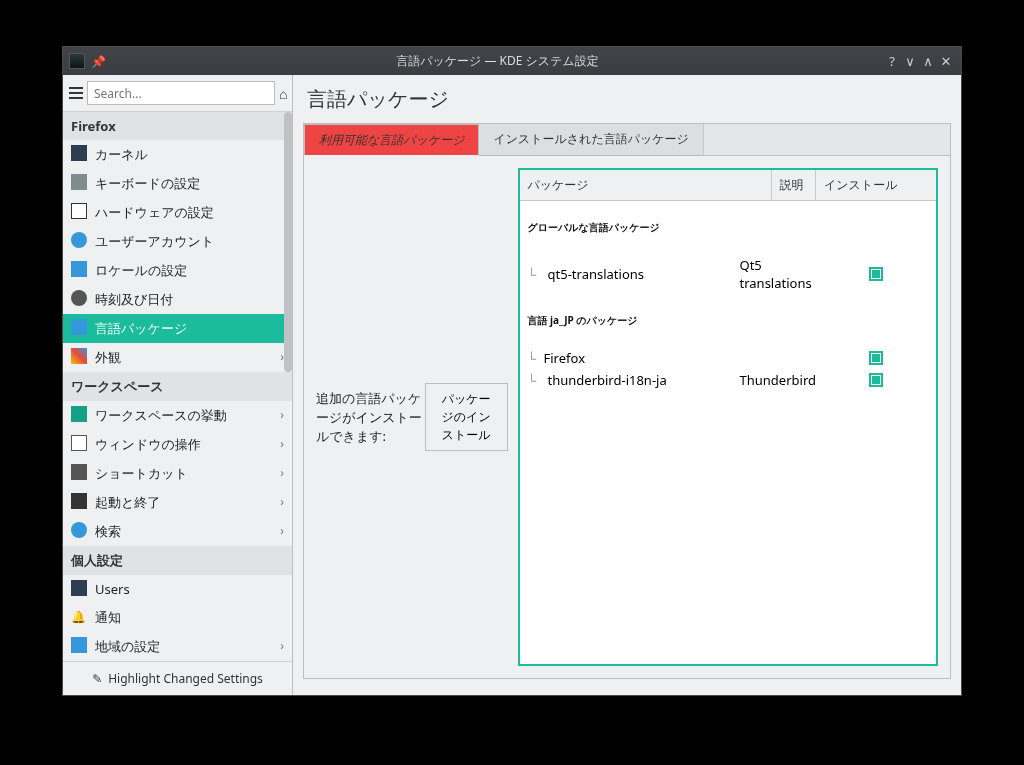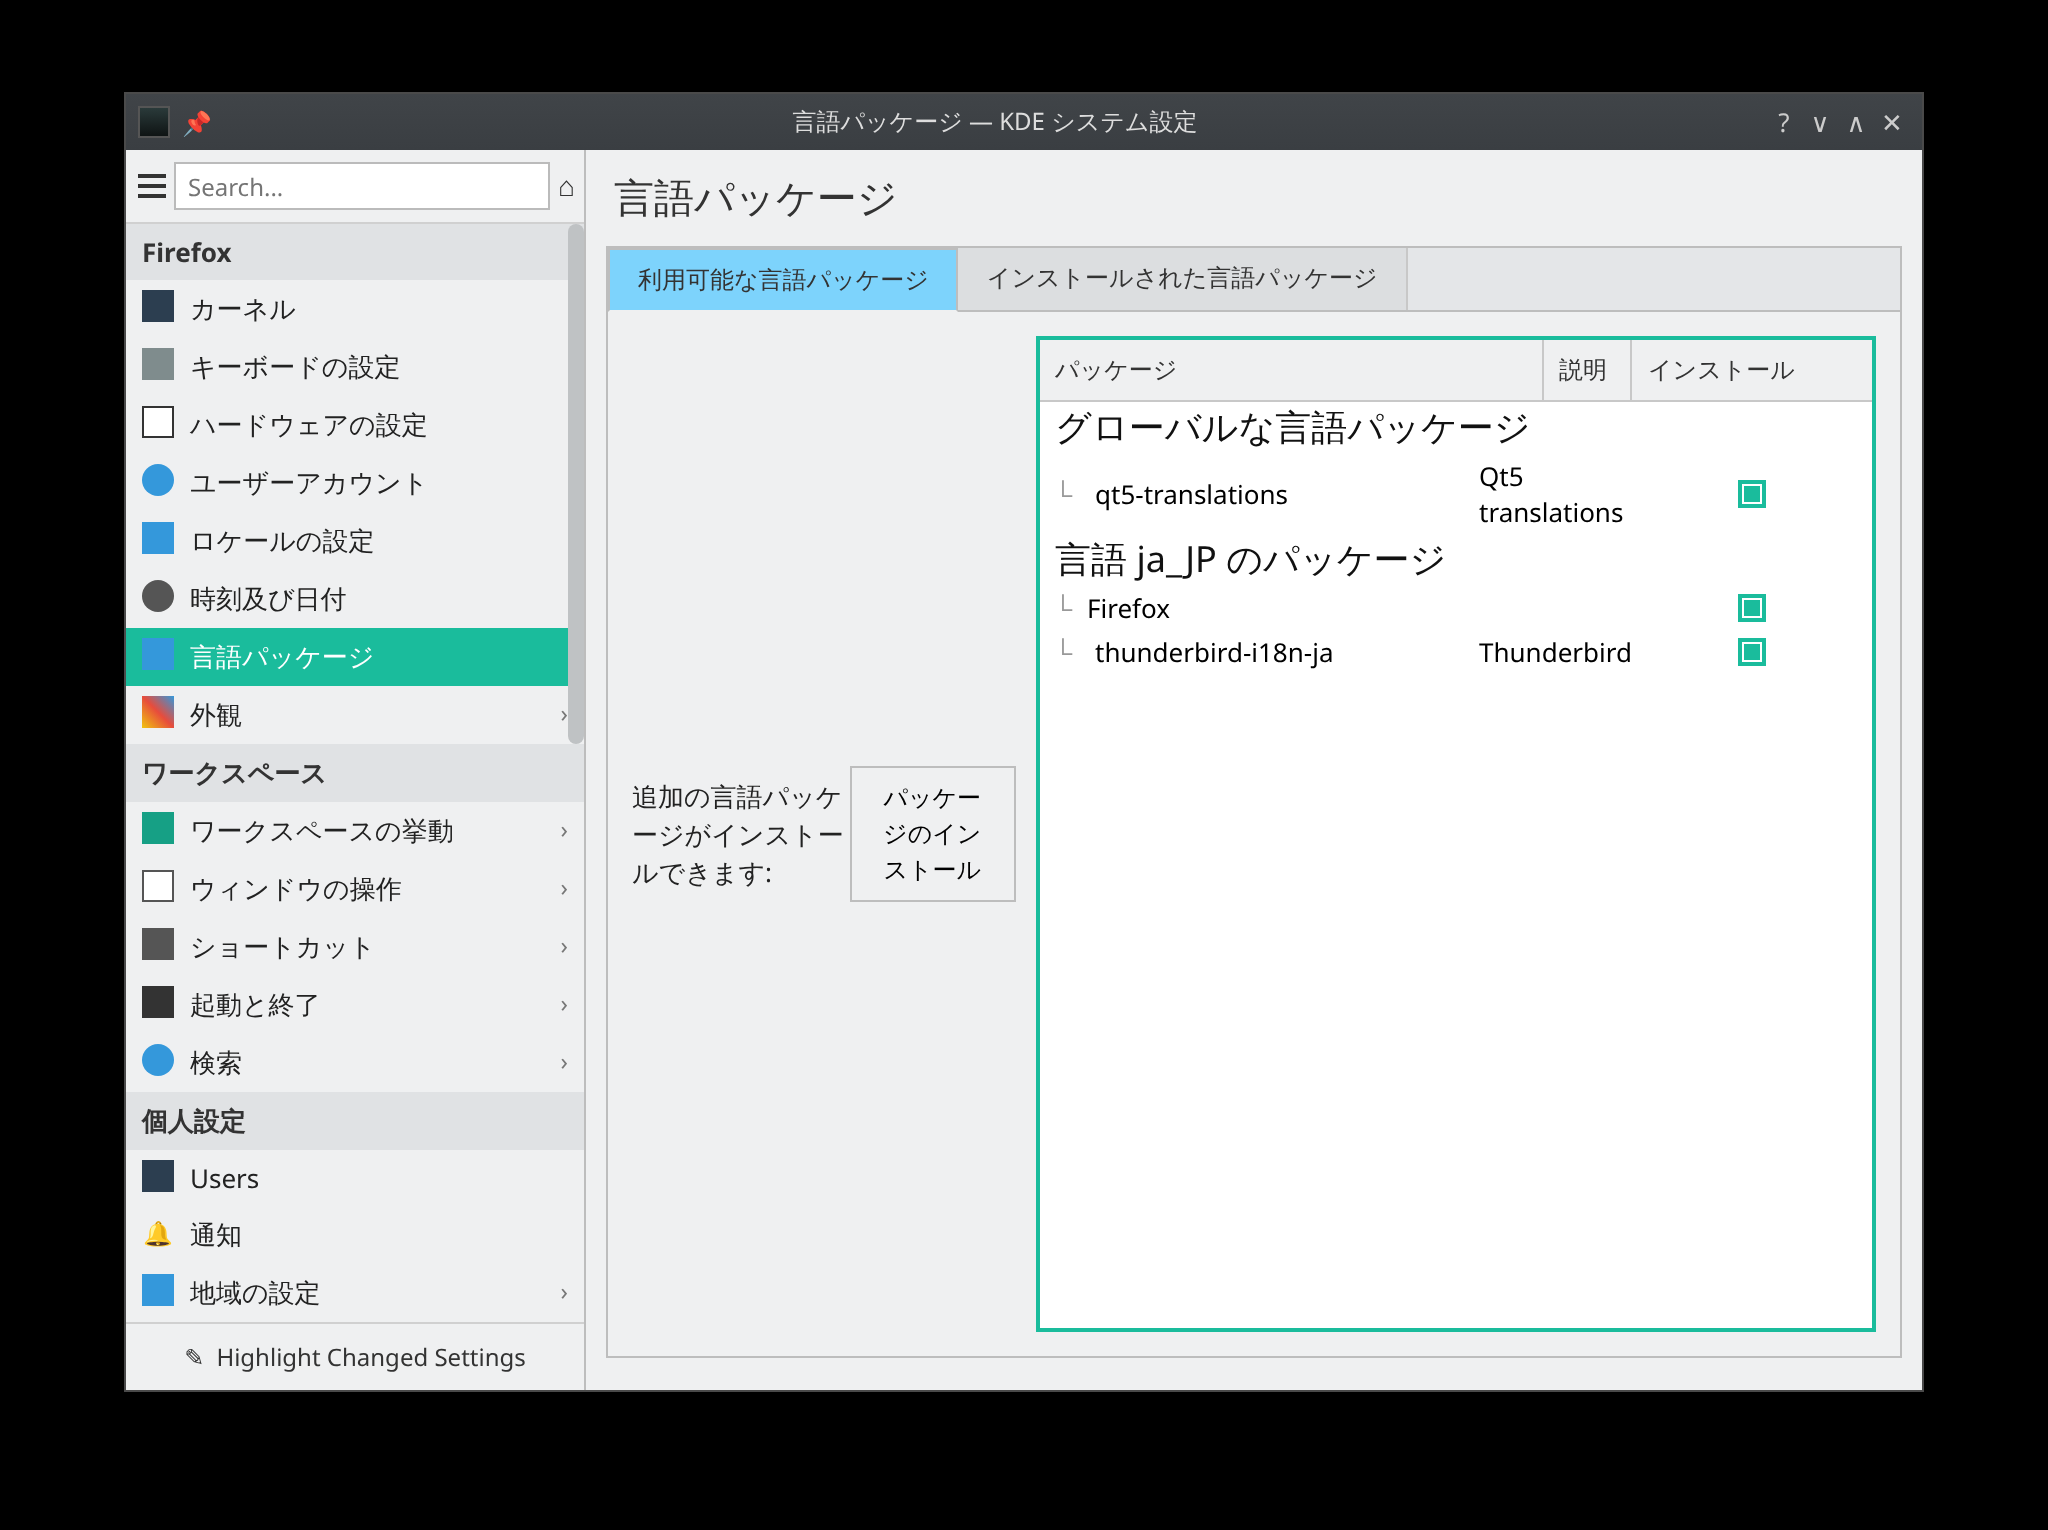--- a/index.html
+++ b/index.html
@@ -23,34 +23,34 @@
 .side-item.active { background: #1abc9c; color: #fff; }
 .side-item .ico { width: 16px; height: 16px; display: inline-flex; align-items: center; justify-content: center; font-size: 12px; }
 .side-item .chev { margin-left: auto; color: #777; font-size: 12px; }
 .scroll-track { position: absolute; right: 0; top: 0; width: 8px; height: 260px; background: #bfc2c4; border-radius: 4px; }
 .sidebar-foot { border-top: 1px solid #d0d0d0; padding: 8px 10px; font-size: 12px; color: #333; display: flex; align-items: center; justify-content: center; gap: 6px; }
 .content { flex: 1; display: flex; flex-direction: column; padding: 0 0 10px 0; }
 .content-title { font-size: 20px; color: #333; padding: 10px 14px 10px 14px; }
 .content-frame { flex: 1; margin: 0 10px 6px 10px; border: 1px solid #bdbdbd; background: #eff0f1; display: flex; flex-direction: column; }
 .tabs { display: flex; background: #e4e6e8; }
 .tab { padding: 6px 14px; font-size: 12px; border-right: 1px solid #c8c8c8; cursor: pointer; color: #333; background: #dcdee0; }
-.tab.active { background: #7dd3fc; border-bottom: 1px solid #eff0f1; margin-bottom: -1px; border-top: 1px solid #bdbdbd; border-left: 1px solid #bdbdbd; border-right: 1px solid #bdbdbd; }
+.tab.active { background: #ef4444; border-bottom: 1px solid #eff0f1; margin-bottom: -1px; border-top: 1px solid #bdbdbd; border-left: 1px solid #bdbdbd; border-right: 1px solid #bdbdbd; font-style: italic; }
 .tabs-border { border-bottom: 1px solid #bdbdbd; }
 .tab-body { flex: 1; padding: 12px; display: flex; flex-direction: row; gap: 10px; }
 .tab-top { display: flex; align-items: center; }
 .info-text { font-size: 13px; color: #222; }
 .install-btn { margin-left: auto; background: #eff0f1; border: 1px solid #bdbdbd; padding: 6px 12px; font-size: 12px; cursor: pointer; }
 .table-wrap { flex: 1; border: 2px solid #1abc9c; background: #fff; display: flex; flex-direction: column; }
 .thead { display: flex; border-bottom: 1px solid #c8c8c8; background: #eff0f1; }
 .thead .col { padding: 6px 8px; font-size: 12px; color: #333; border-right: 1px solid #c8c8c8; }
 .col-pkg { width: 252px; }
 .col-desc { flex: 1; }
 .col-inst { width: 120px; border-right: none !important; }
 .tbody { flex: 1; }
-.group-row { font-size: 18px; font-weight: normal; padding: 1px 8px; color: #111; }
+.group-row { font-size: 10px; font-weight: bold; padding: 19px 8px; color: #111; }
 .leaf-row { display: flex; align-items: center; font-size: 13px; padding: 2px 0; }
 .leaf-row .tree-indent { width: 24px; display: flex; justify-content: center; color: #999; }
 .leaf-row .pkg-name { width: 196px; padding-left: 4px; }
 .leaf-row .pkg-desc { flex: 1; }
 .leaf-row .pkg-inst { width: 120px; display: flex; justify-content: center; }
 .chk { width: 14px; height: 14px; border: 2px solid #1abc9c; display: inline-flex; align-items: center; justify-content: center; }
 .chk.checked::after { content: ""; width: 8px; height: 8px; background: #1abc9c; }
 
 .ic-term{background:#2c3e50;color:#1abc9c;font-size:8px;}
 .ic-kbd{background:#7f8c8d;}

